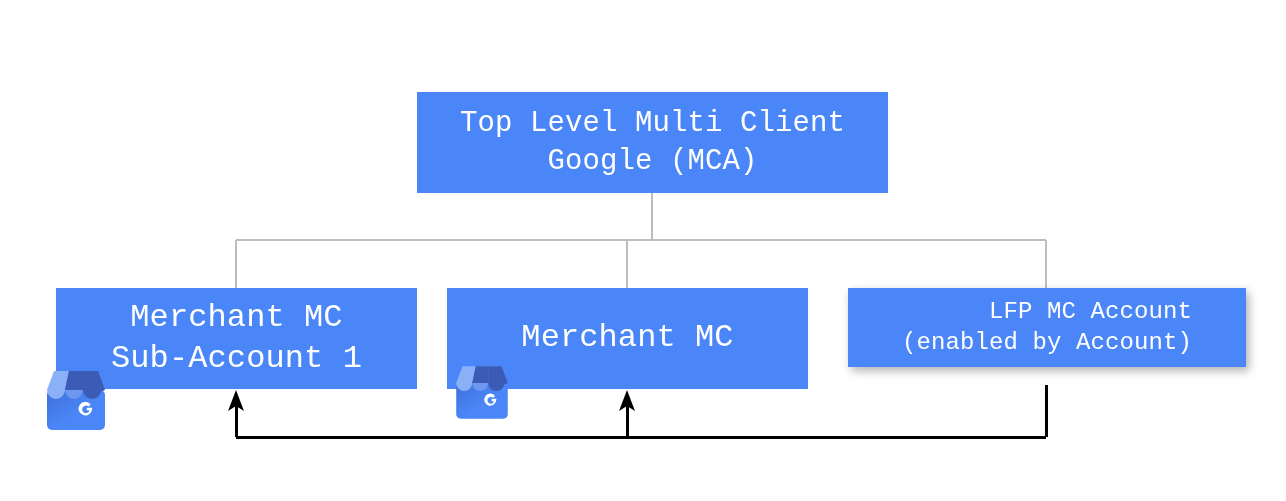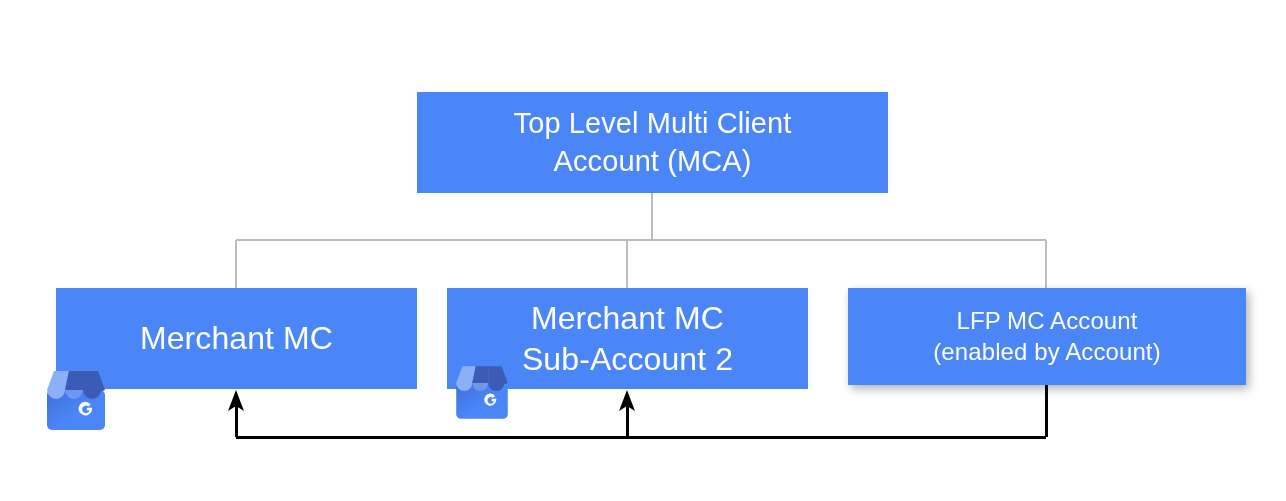--- a/index.html
+++ b/index.html
@@ -11,20 +11,21 @@
   body {
     font-family: "Liberation Sans", sans-serif;
     -webkit-font-smoothing: antialiased;
   }
   #canvas {
     position: relative;
     width: 1286px;
     height: 501px;
     background: #ffffff;
     overflow: hidden;
+    font-family: Liberation Mono, monospace;
   }
 
   
   .layer {
     position: absolute;
     left: 0;
     top: 0;
     width: 1286px;
     height: 501px;
   }
@@ -71,23 +72,24 @@
     width: 361px;
     height: 101px;
   }
   #node-sub1 .label,
   #node-sub2 .label { font-size: 32px; }
 
   #node-lfp {
     left: 848px;
     top: 288px;
     width: 398px;
-    height: 97px;
+    height: 79px;
     box-shadow: 3px 4px 9px rgba(0,0,0,0.30);
     z-index: 3;
+    text-align: right;
   }
   #node-lfp .label { font-size: 24px; }
 
   
   .gbp-icon {
     position: absolute;
     z-index: 6;
   }
   #gbp-icon-1 {
     left: 38px;
@@ -133,29 +135,29 @@
 
       <line x1="627" y1="437" x2="627" y2="400"></line>
     </g>
     <g fill="#000000">
       <polygon points="236,390 228,411 236,406 244,411"></polygon>
       <polygon points="627,390 619,411 627,406 635,411"></polygon>
     </g>
   </svg>
 
   <div class="node" id="node-mca">
-    <span class="label"><span>Top Level Multi Client</span><br><span>Account (MCA)</span></span>
+    <span class="label"><span>Top Level Multi Client</span><br><span>Google (MCA)</span></span>
   </div>
 
   <div class="node" id="node-sub1">
+    <span class="label"><span>Merchant MC</span><br><span>Sub-Account 1</span></span>
+  </div>
+
+  <div class="node" id="node-sub2">
     <span class="label"><span>Merchant MC</span><br></span>
-  </div>
-
-  <div class="node" id="node-sub2">
-    <span class="label"><span>Merchant MC</span><br><span>Sub-Account 2</span></span>
   </div>
 
   <div class="node" id="node-lfp">
     <span class="label"><span>LFP MC Account</span><br><span>(enabled by Account)</span></span>
   </div>
 
   <svg class="gbp-icon" id="gbp-icon-1" viewBox="0 0 76 72">
     <defs>
       <linearGradient id="gbpShade1" x1="0" y1="0" x2="1" y2="1">
         <stop offset="0%" stop-color="#3f6fd8"></stop>

